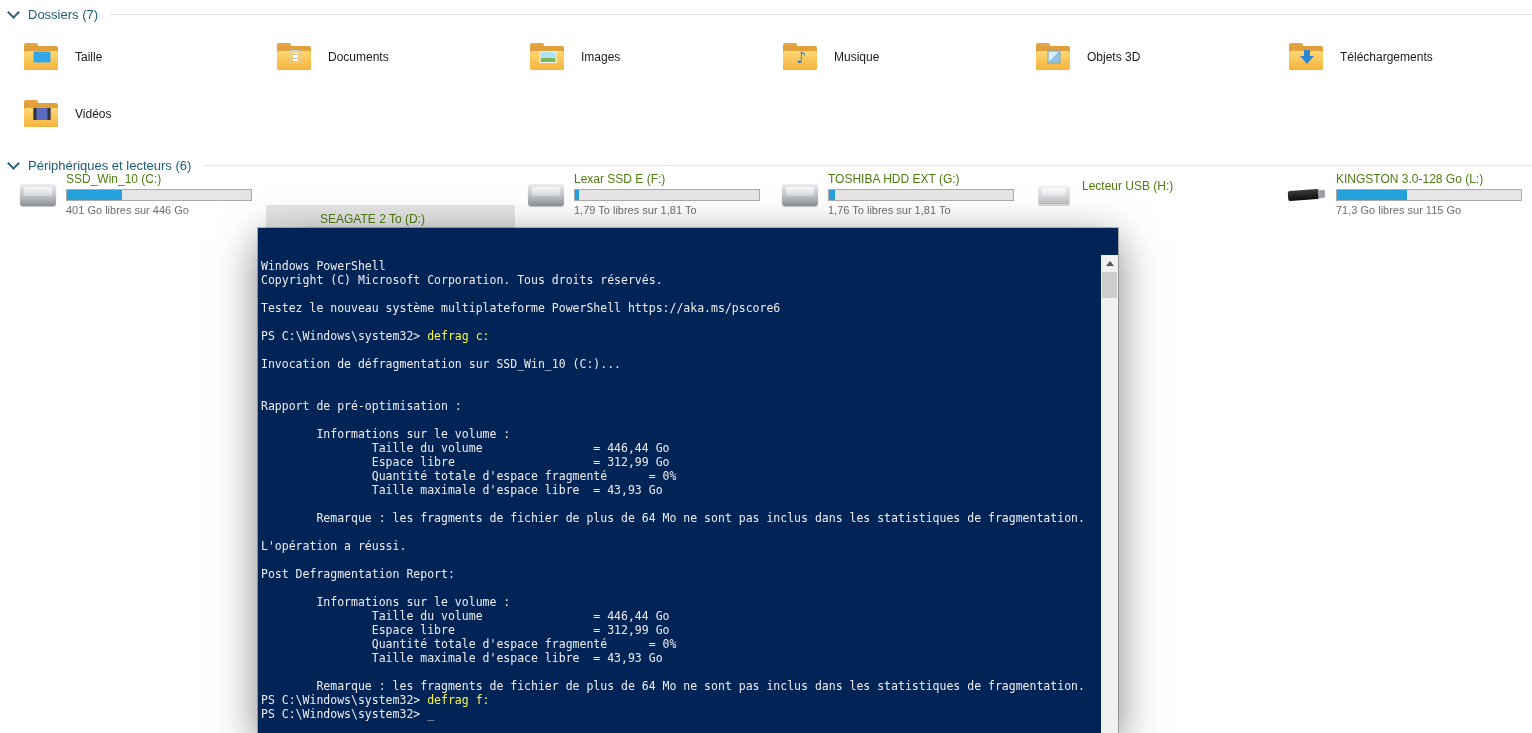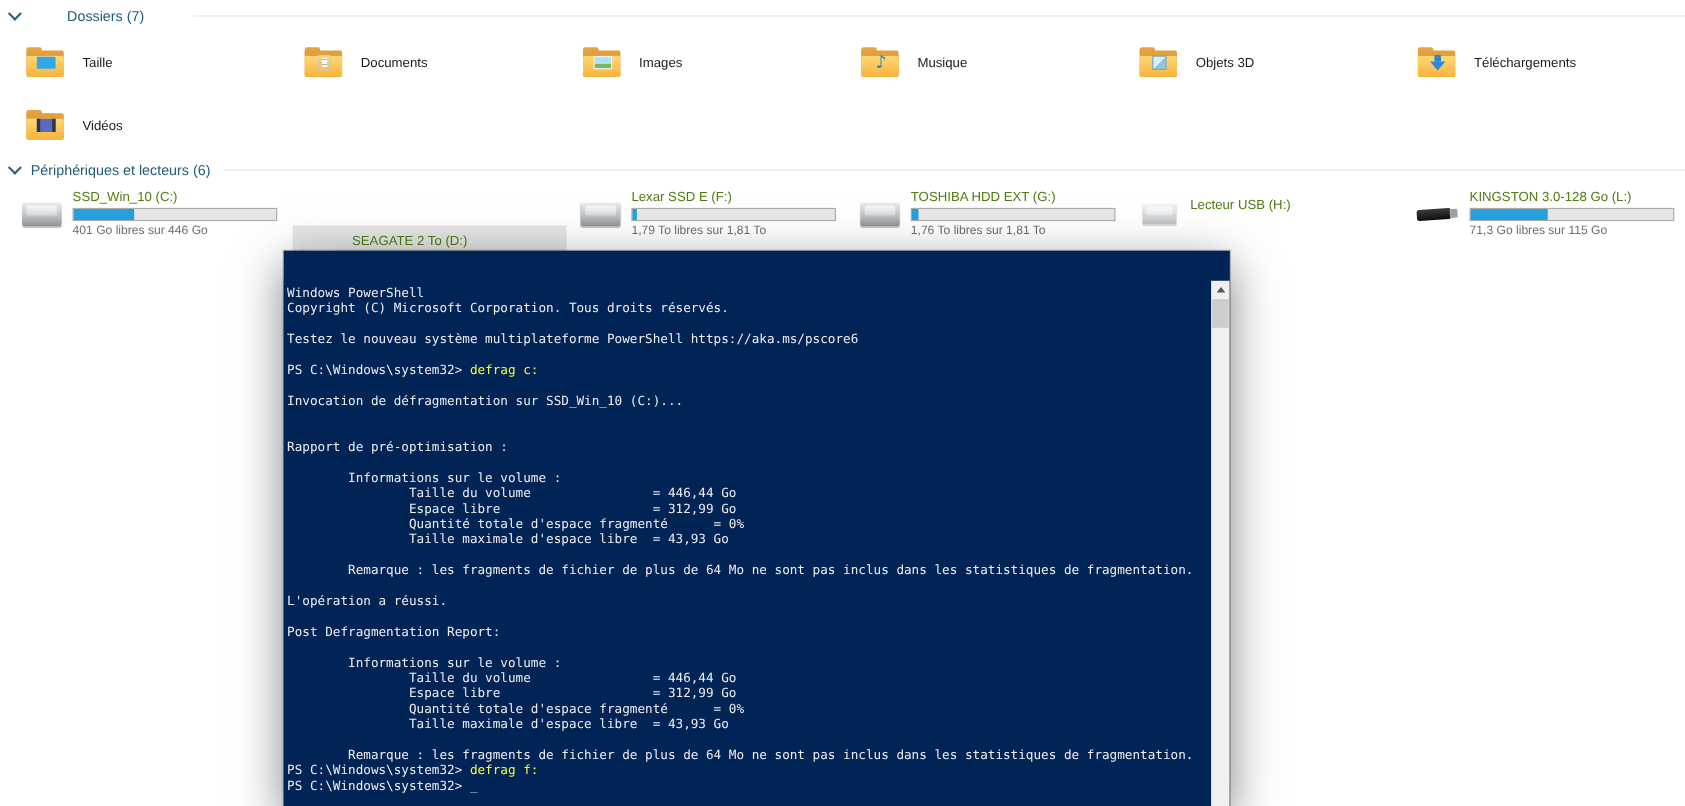--- a/index.html
+++ b/index.html
@@ -3,22 +3,22 @@
 <meta charset="utf-8">
 <style>
   html,body{margin:0;padding:0;}
   body{
     width:1532px;height:733px;position:relative;overflow:hidden;
     background:#ffffff;font-family:"Liberation Sans",sans-serif;
     -webkit-font-smoothing:antialiased;
   }
   
   .group-header{position:absolute;left:0;right:0;height:20px;display:flex;align-items:center;padding-left:9px;}
-  #folders-header{top:4px;gap:33px;}
-  #drives-header{top:144px;}
+  #folders-header{top:4px;}
+  #drives-header{top:155px;}
   .chev{width:7px;height:7px;border-right:2px solid #2e607c;border-bottom:2px solid #2e607c;transform:rotate(45deg);margin-top:-4px;flex:0 0 auto;}
   .gh-label{color:var(--group-hdr,#1e5c78);font-size:13px;margin-left:10px;white-space:nowrap;}
   .gh-line{flex:1;height:1px;background:#e4e4e4;margin-left:12px;}
 
   
   .folders-grid{position:absolute;top:28px;left:16px;display:grid;grid-template-columns:repeat(6,253px);grid-auto-rows:57px;}
   .folder-item{display:flex;align-items:center;padding-left:8px;cursor:default;}
   .f-label{font-size:12px;color:#1a1a1a;margin-left:15px;white-space:nowrap;}
   .ficon{position:relative;width:36px;height:27px;flex:0 0 36px;}
   .f-tab{position:absolute;top:0;left:0;width:14px;height:7px;background:#e6a33e;border-radius:2px 2px 0 0;}

